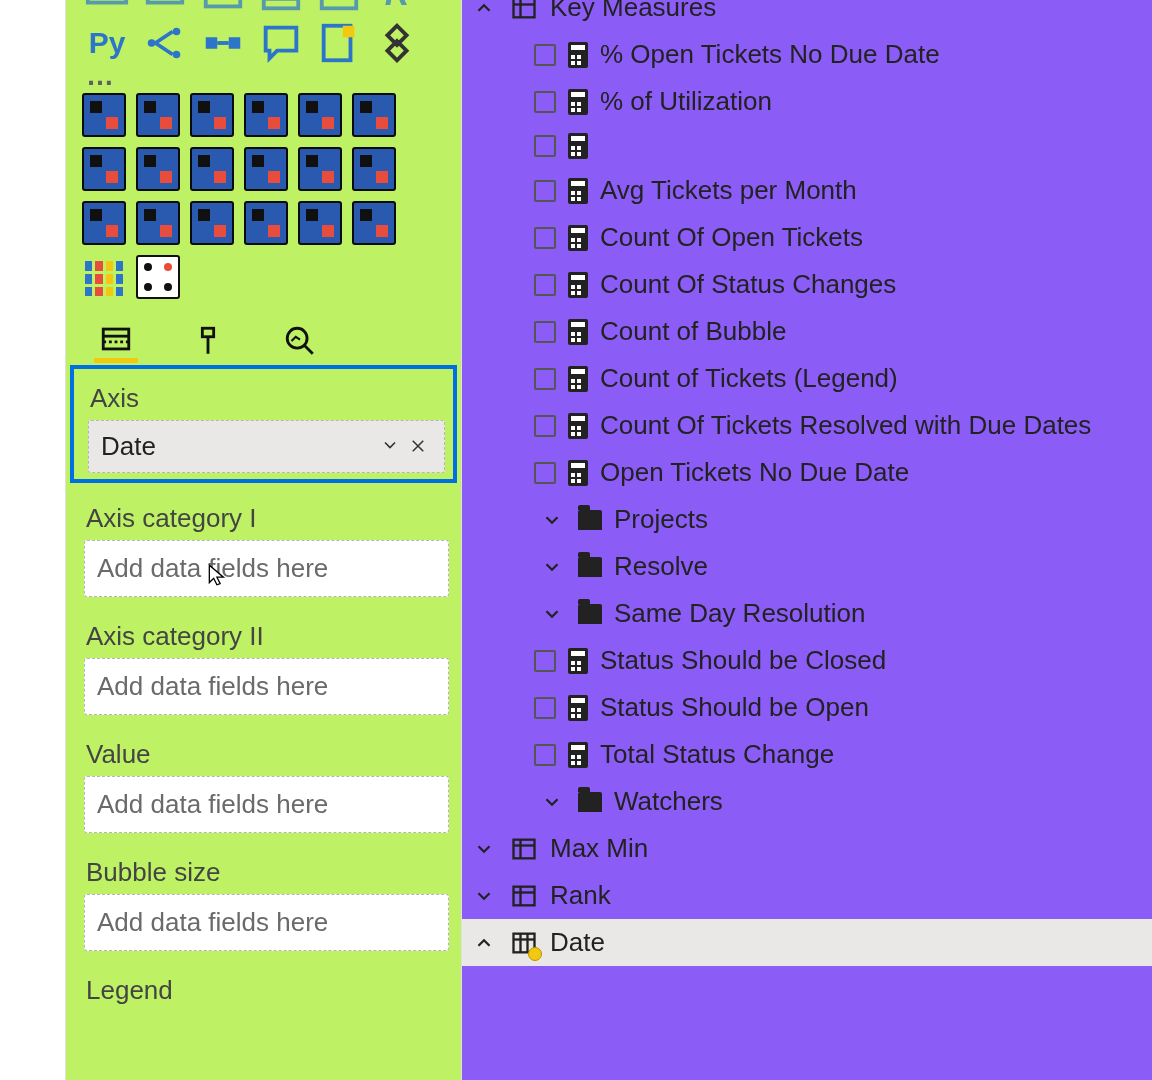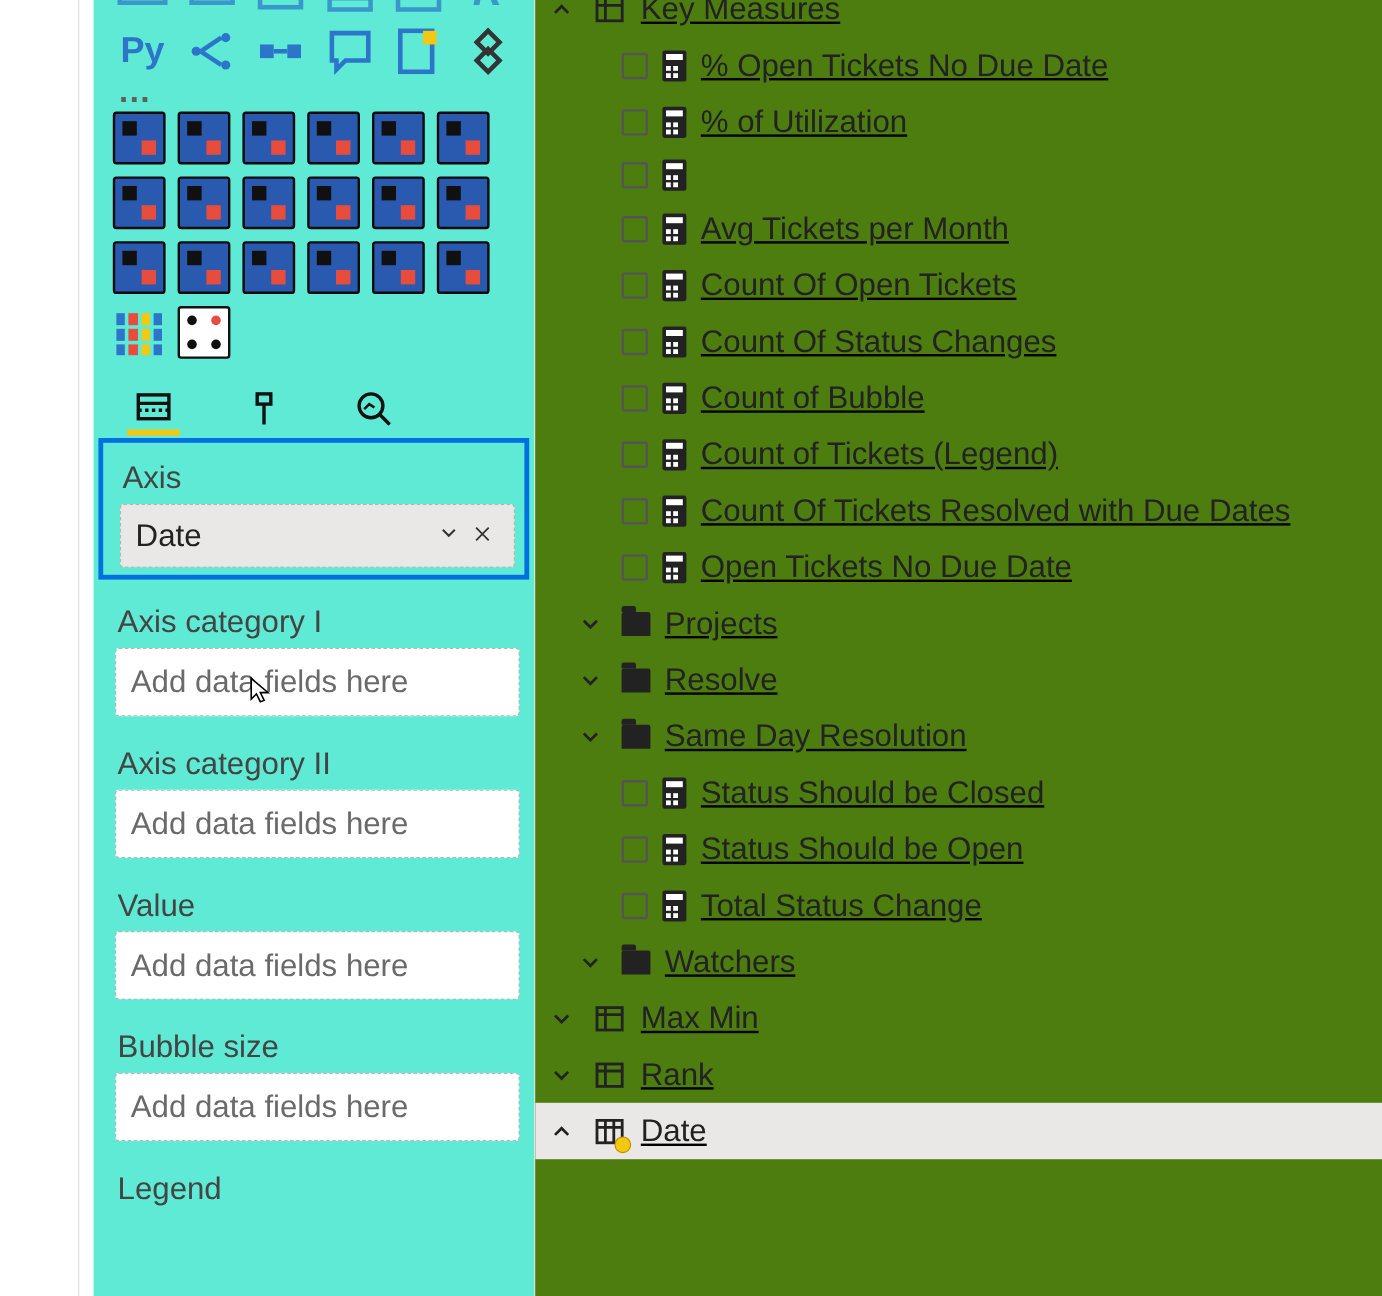--- a/index.html
+++ b/index.html
@@ -1,19 +1,19 @@
 <!DOCTYPE html>
 <html><head>
 <meta charset="utf-8">
 <style>
 * { box-sizing: border-box; margin: 0; padding: 0; font-family: "Segoe UI", Arial, sans-serif; }
 body { background: #fff; width: 1152px; height: 1080px; overflow: hidden; display: flex; }
 .left-col { width: 66px; background: #fff; border-right: 1px solid #e0e0e0; }
-.viz-panel { width: 368px; background: #5eead4; display: flex; flex-direction: column; border-right: 1px solid #e0e0e0; margin-left: 12px; }
-.fields-panel { flex: 1; background: #4d7c0f; overflow-y: auto; text-decoration: underline; }
+.viz-panel { width: 396px; background: #bef264; display: flex; flex-direction: column; border-right: 1px solid #e0e0e0; }
+.fields-panel { flex: 1; background: #8b5cf6; overflow-y: auto; }
 
 
 .viz-icon-row { display: flex; gap: 12px; padding: 0 16px 4px 18px; }
 .viz-icon-wrap { width: 46px; height: 46px; display: flex; align-items: center; justify-content: center; }
 .viz-py { color: #2c75c9; font-weight: 700; font-size: 30px; }
 .viz-ellipsis { padding: 0 18px 8px 20px; color: #606060; font-size: 28px; font-weight: 700; line-height: 0.4; }
 
 
 .custom-viz-grid { padding: 4px 16px 10px 16px; display: flex; flex-wrap: wrap; gap: 10px; }
 .custom-viz-tile { width: 44px; height: 44px; background: #2a5aaf; position: relative; border: 2px solid #0b0b0b; border-radius: 3px; }
@@ -39,21 +39,21 @@
 .well-label { font-size: 26px; color: #444; padding: 8px 0 6px 2px; }
 .field-chip { background: #e9e8e7; border: 1px dashed #b5b5b5; border-radius: 3px; padding: 10px 12px 10px 12px; display: flex; align-items: center; }
 .field-chip-text { font-size: 26px; color: #222; flex: 1; }
 .field-chip-ctl { width: 28px; text-align: center; color: #333; font-size: 24px; cursor: pointer; }
 .drop-target { background: #fff; border: 1px dashed #b5b5b5; border-radius: 3px; padding: 12px 12px; font-size: 26px; color: #6a6a6a; }
 
 
 .tree { padding: 0; font-size: 26px; color: #222; }
 .tree-row { display: flex; align-items: center; gap: 12px; padding: 8px 10px 8px 8px; }
 .tree-row.sel { background: #e9e8e6; }
-.tree-row.indent1 { padding-left: 32px; }
+.tree-row.indent1 { padding-left: 76px; }
 .tree-row.indent2 { padding-left: 72px; }
 .chev { width: 28px; display:inline-flex; justify-content:center; color:#333; }
 .chev svg{width:22px;height:22px;}
 .tbl-icon { width:28px; height:28px; }
 .chk { width: 22px; height: 22px; border: 2px solid #555; border-radius: 2px; flex-shrink:0; }
 .calc-icon { width: 20px; height: 26px; background: #222; border-radius: 2px; flex-shrink:0; position:relative; }
 .calc-icon::before{content:"";position:absolute;top:3px;left:3px;right:3px;height:5px;background:#fff;}
 .calc-icon::after{content:"";position:absolute;bottom:3px;left:3px;right:3px;height:10px;background:linear-gradient(#fff,#fff) 0 0/4px 4px no-repeat,linear-gradient(#fff,#fff) 6px 0/4px 4px no-repeat,linear-gradient(#fff,#fff) 0 6px/4px 4px no-repeat,linear-gradient(#fff,#fff) 6px 6px/4px 4px no-repeat;}
 .folder-icon { width: 24px; height: 20px; background: #222; border-radius: 2px 2px 0 0; flex-shrink:0; position:relative; }
 .folder-icon::before{content:"";position:absolute;top:-5px;left:0;width:12px;height:5px;background:#222;border-radius:2px 2px 0 0;}

